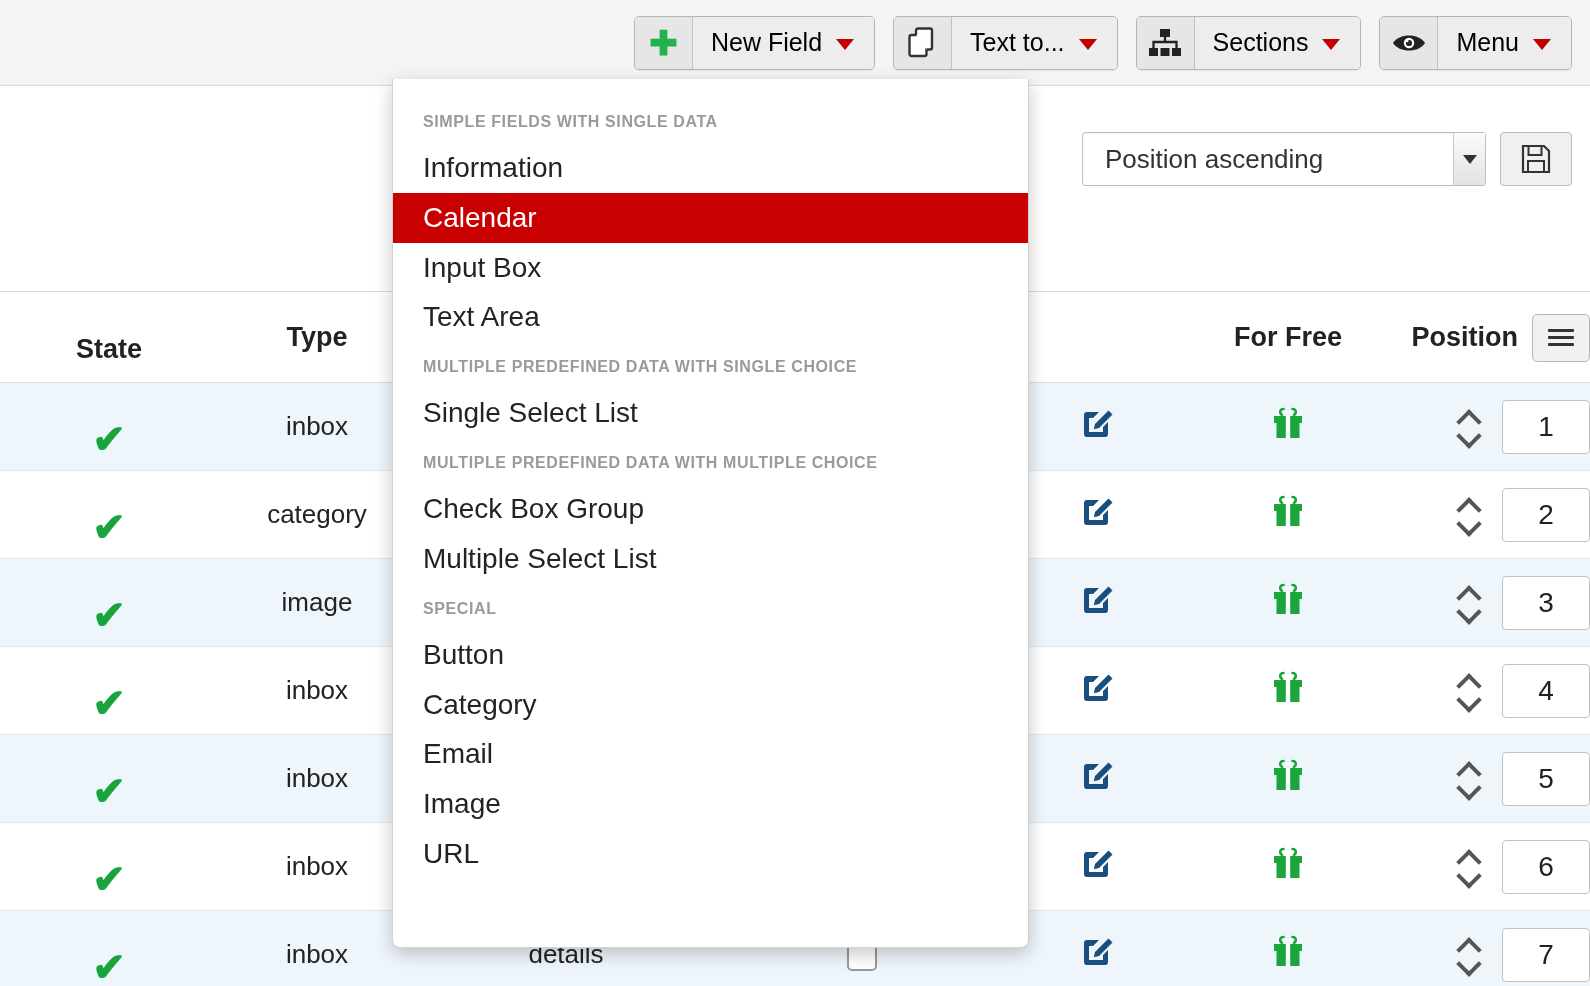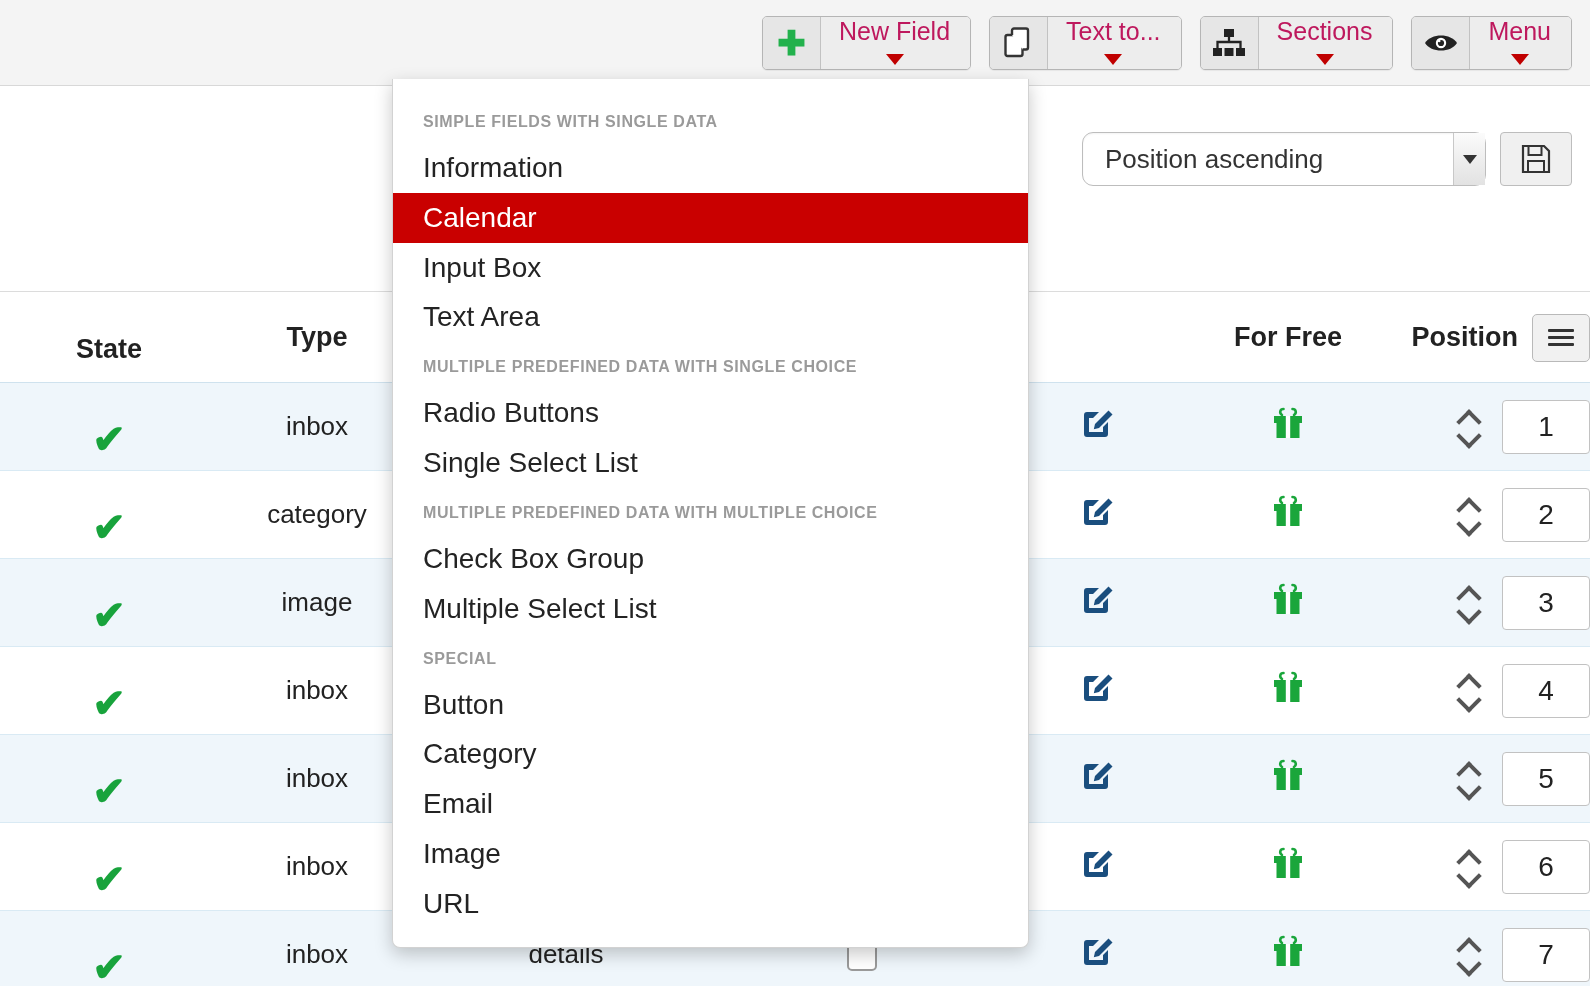--- a/index.html
+++ b/index.html
@@ -31,27 +31,26 @@
     box-shadow: 0 1px 1px rgba(0,0,0,0.06);
     overflow: hidden;
   }
   .btn-icon {
     width: 58px;
     display: flex; align-items: center; justify-content: center;
     background: #e6e6e6;
     border-right: 1px solid #c2c2c2;
   }
   .btn-main {
-    display: flex; align-items: center; gap: 5px;
+    display: flex; align-items: center; gap: 14px;
     padding: 0 20px 0 18px;
     background: #ededed;
     font-size: 25px;
-    color: #be185d;
+    color: #000000;
     white-space: nowrap;
-    flex-direction: column;
   }
   .caret {
     width: 0; height: 0;
     border-left: 9px solid transparent;
     border-right: 9px solid transparent;
     border-top: 11px solid #c00000;
     margin-top: 3px;
   }
   .plus-icon { font-size: 34px; line-height: 1; color: #22b14c; font-weight: bold; }
 
@@ -65,21 +64,21 @@
     position: absolute; top: 0; left: 0;
     width: 1590px; height: 206px;
     background: #ffffff;
     border-bottom: 1px solid #dcdcdc;
   }
   .sort-wrap {
     position: absolute; top: 46px; right: 104px;
     width: 404px; height: 54px;
     border: 1px solid #bdbdbd;
     background: #ffffff;
-    border-radius: 11px;
+    border-radius: 3px;
     display: flex; align-items: center;
     box-shadow: inset 0 1px 2px rgba(0,0,0,0.05);
   }
   .sort-label {
     flex: 1;
     padding-left: 22px;
     font-size: 26px;
     color: #333;
     white-space: nowrap;
   }
@@ -520,21 +519,20 @@
 
   </div>
 
   <div class="dropdown" id="dropdown">
       <div class="dd-group-label">SIMPLE FIELDS WITH SINGLE DATA</div>
       <div class="dd-item">Information</div>
       <div class="dd-item active">Calendar</div>
       <div class="dd-item">Input Box</div>
       <div class="dd-item">Text Area</div>
       <div class="dd-group-label">MULTIPLE PREDEFINED DATA WITH SINGLE CHOICE</div>
-      <div class="dd-item">Radio Buttons</div>
       <div class="dd-item">Single Select List</div>
       <div class="dd-group-label">MULTIPLE PREDEFINED DATA WITH MULTIPLE CHOICE</div>
       <div class="dd-item">Check Box Group</div>
       <div class="dd-item">Multiple Select List</div>
       <div class="dd-group-label">SPECIAL</div>
       <div class="dd-item">Button</div>
       <div class="dd-item">Category</div>
       <div class="dd-item">Email</div>
       <div class="dd-item">Image</div>
       <div class="dd-item">URL</div>

